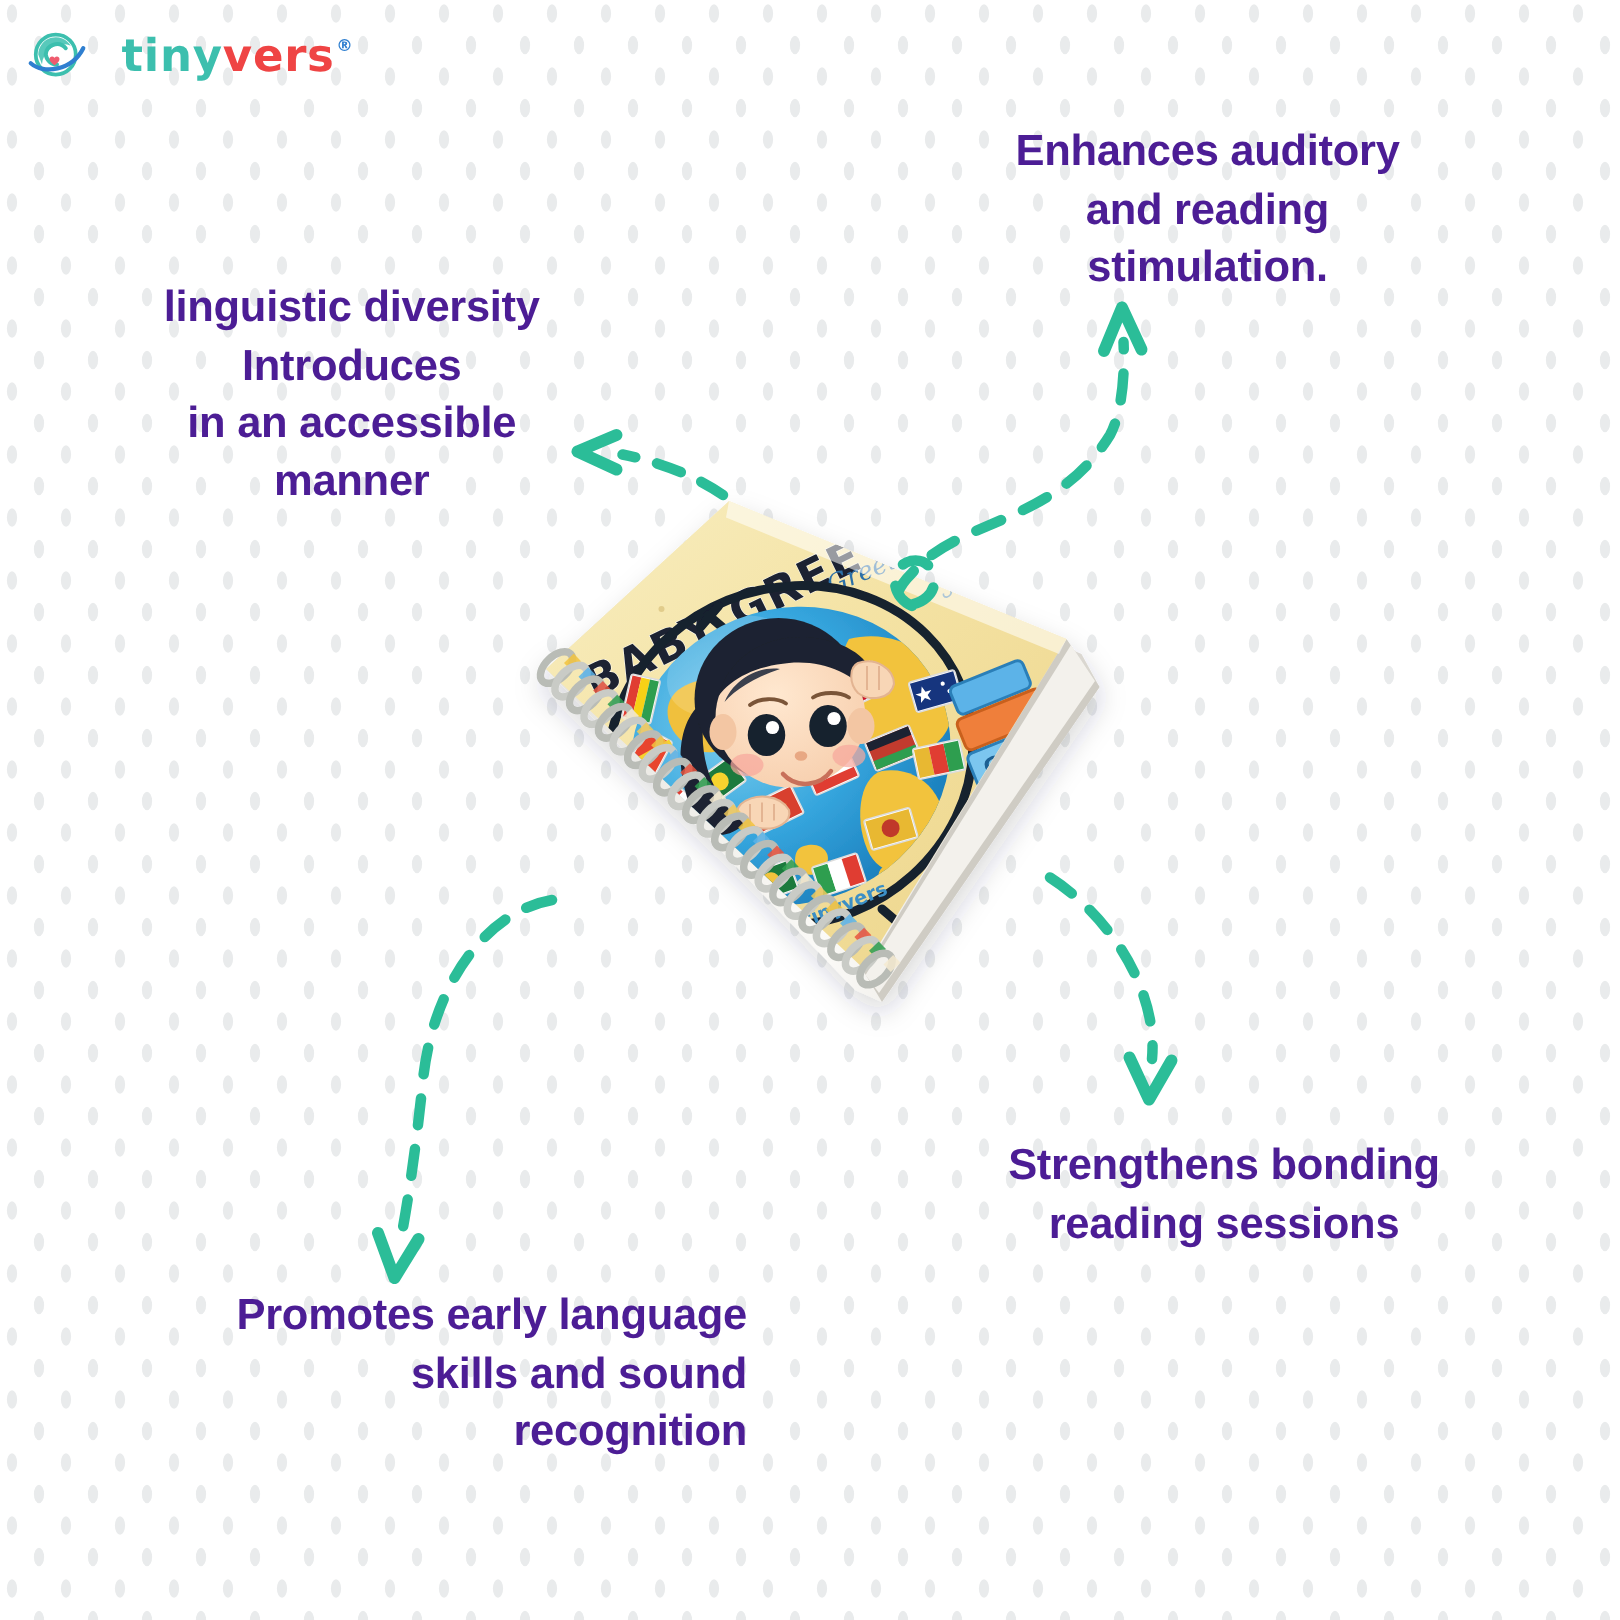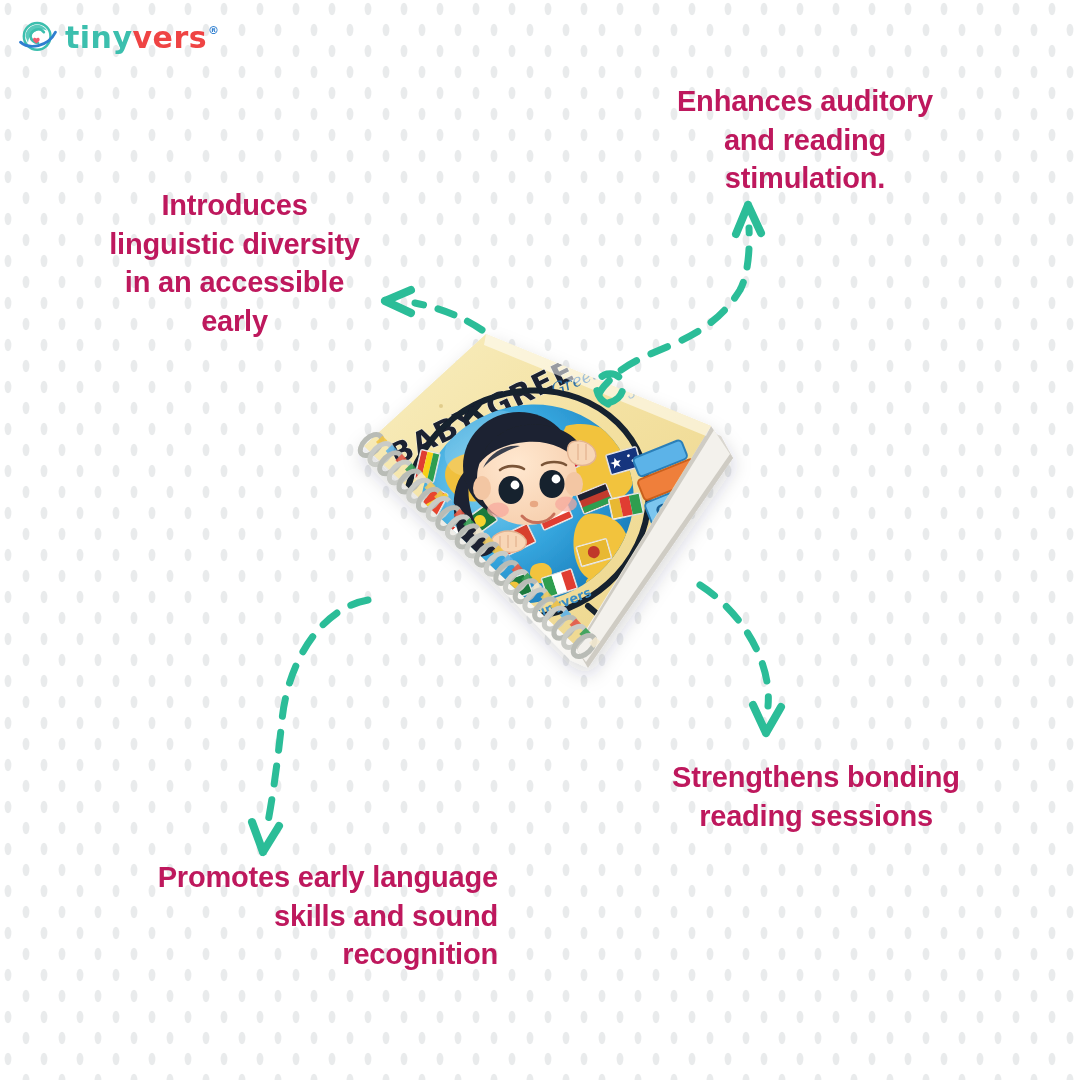--- a/index.html
+++ b/index.html
@@ -23,28 +23,28 @@
     position:absolute;left:18px;top:18px;
     display:flex;align-items:center;gap:7px;
     z-index:40;
   }
   #brand-logo .mark{width:40px;height:40px;display:block;}
   #brand-logo .wordmark{
     font-size:30px;font-weight:700;letter-spacing:.5px;
     display:flex;align-items:flex-start;line-height:1;
     font-family:"DejaVu Sans", sans-serif;
   }
-  .logo-tiny{color:#3cbfae;}
+  .logo-tiny{color:#3cbfae;margin-left:16px;}
   .logo-vers{color:#ef4444;}
   .logo-reg{font-size:11px;color:#2f7fd0;line-height:1;margin-left:1px;margin-top:2px;}
 
   
   .callout{
     position:absolute;z-index:30;
-    color:#be185d;
+    color:#4c1d95;
     font-weight:700;
     font-size:29px;
     line-height:1.33;
     letter-spacing:-.2px;
   }
   .callout span{display:block;}
 
   #callout-auditory{ left:620px; top:82px;  width:370px; text-align:center; }
   #callout-linguistic{ left:62px;  top:186px; width:345px; text-align:center; }
   #callout-bonding{  left:630px; top:758px; width:372px; text-align:center; }
@@ -91,24 +91,24 @@
   </div>
 </div>
 
 <div class="callout" id="callout-auditory">
   <span>Enhances auditory</span>
   <span>and reading</span>
   <span>stimulation.</span>
 </div>
 
 <div class="callout" id="callout-linguistic">
+  <span>linguistic diversity</span>
   <span>Introduces</span>
-  <span>linguistic diversity</span>
   <span>in an accessible</span>
-  <span>early</span>
+  <span>manner</span>
 </div>
 
 <div class="callout" id="callout-bonding">
   <span>Strengthens bonding</span>
   <span>reading sessions</span>
 </div>
 
 <div class="callout" id="callout-promotes">
   <span>Promotes early language</span>
   <span>skills and sound</span>

